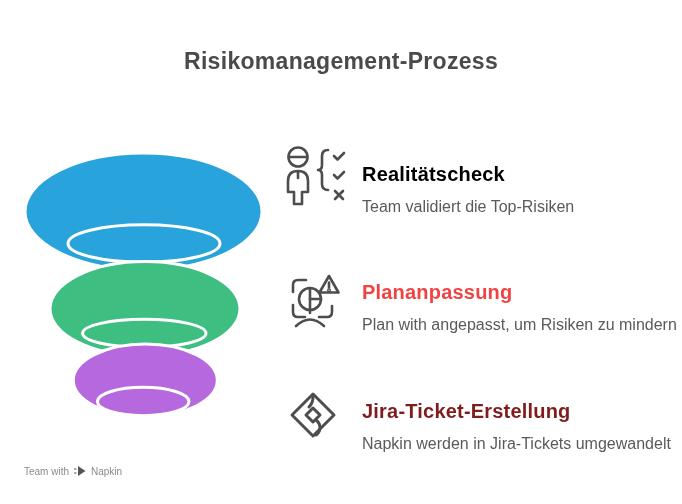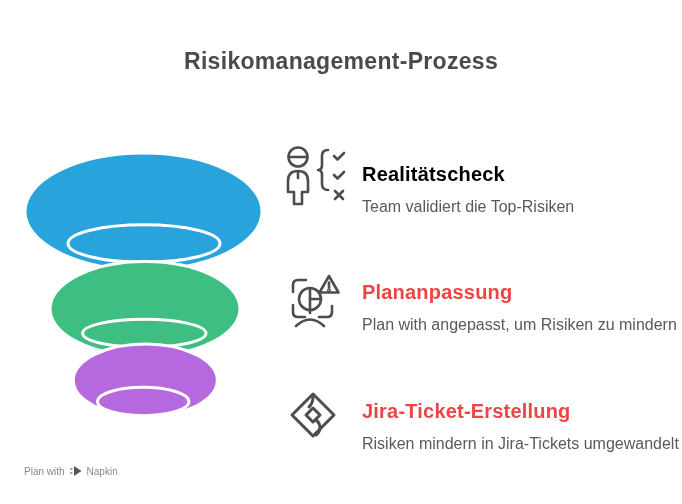--- a/index.html
+++ b/index.html
@@ -122,26 +122,26 @@
     <div class="step-heading" style="color: #000000;">Realitätscheck</div>
     <div class="step-desc">Team validiert die Top-Risiken</div>
   </div>
 
   <div class="step-text text-2">
     <div class="step-heading" style="color: #ef4444;">Plananpassung</div>
     <div class="step-desc">Plan with angepasst, um Risiken zu mindern</div>
   </div>
 
   <div class="step-text text-3">
-    <div class="step-heading" style="color: #ef4444;">Jira-Ticket-Erstellung</div>
-    <div class="step-desc">Risiken mindern in Jira-Tickets umgewandelt</div>
+    <div class="step-heading" style="color: #7f1d1d;">Jira-Ticket-Erstellung</div>
+    <div class="step-desc">Napkin werden in Jira-Tickets umgewandelt</div>
   </div>
 
   <div class="footer">
-    <span>Plan with</span>
+    <span>Team with</span>
     <svg class="napkin-logo" width="12" height="12" viewBox="0 0 12 12" aria-hidden="true">
       <path d="M0,4 h2.5 M0,8 h2.5" stroke="#555555" stroke-width="1.2" fill="none"></path>
       <path d="M4,1 L11.5,6 L4,11 Z" fill="#555555"></path>
     </svg>
     <span class="brand">Napkin</span>
   </div>
 
 </div>
 
 </body></html>

